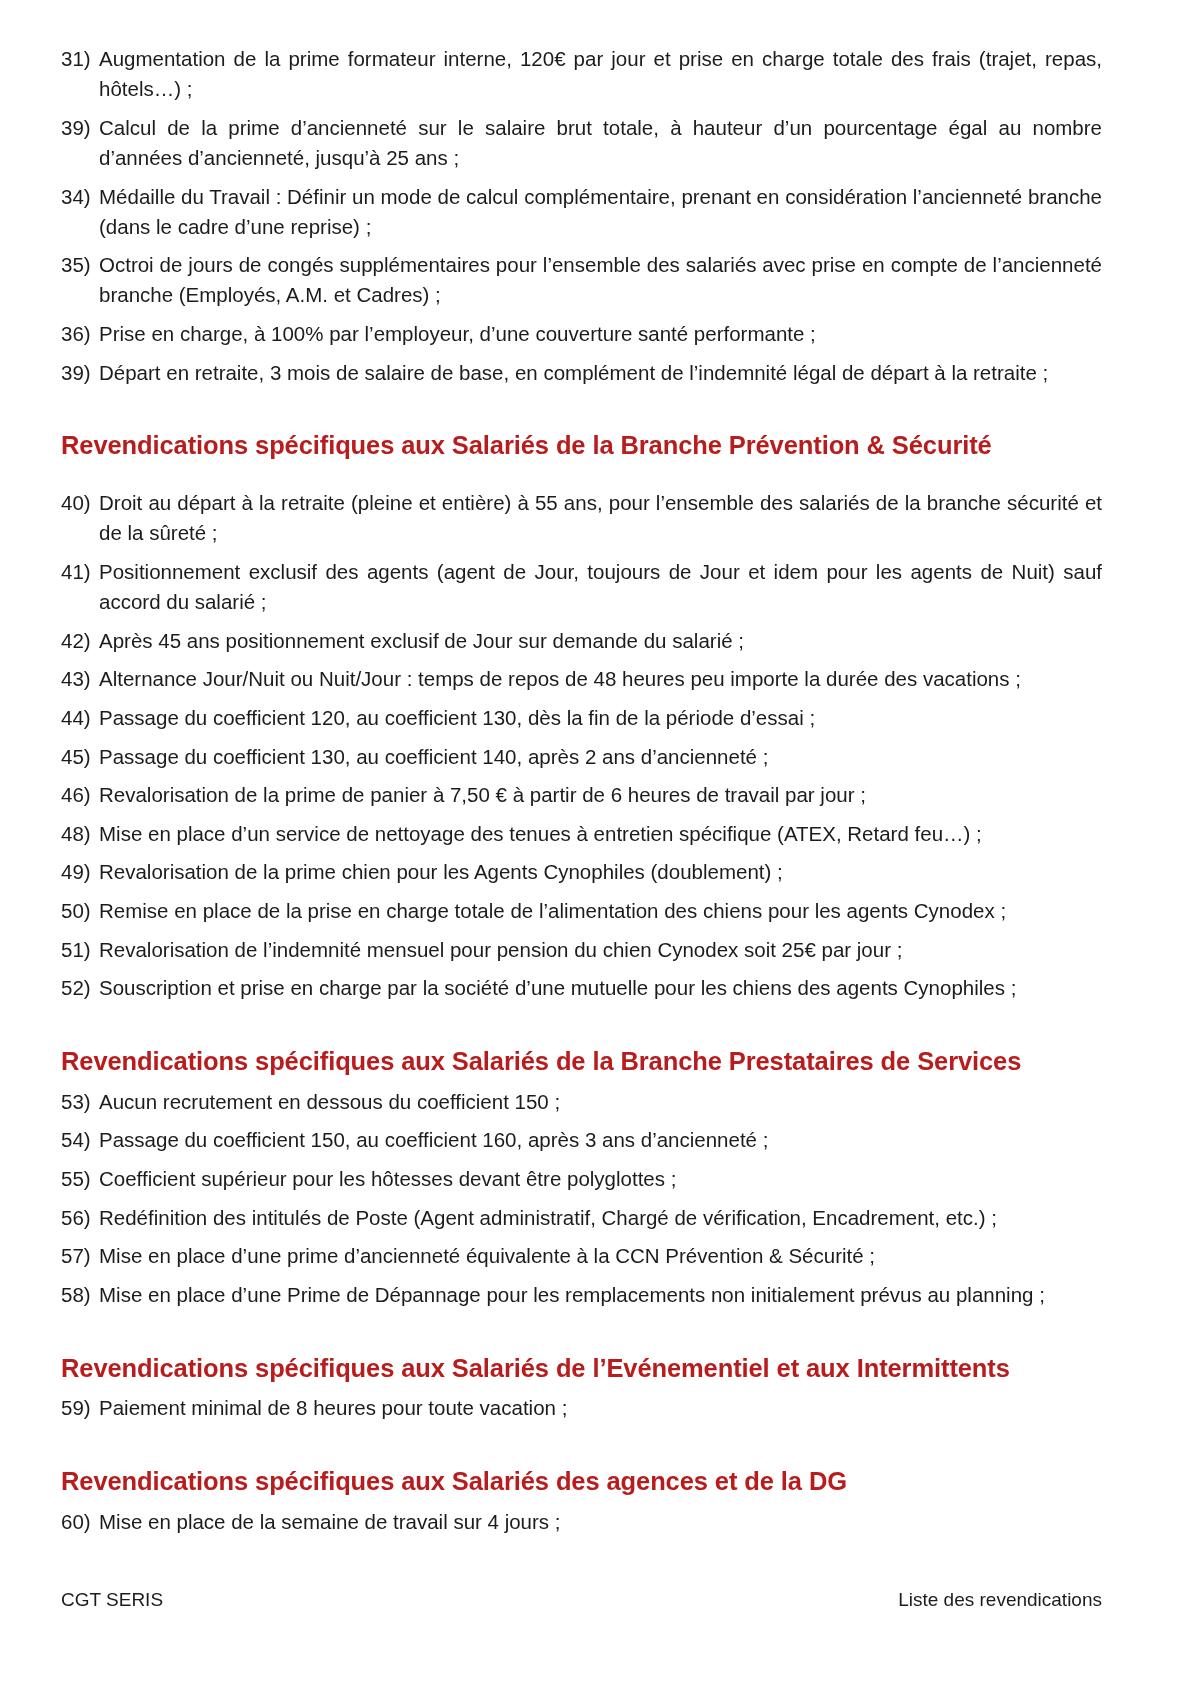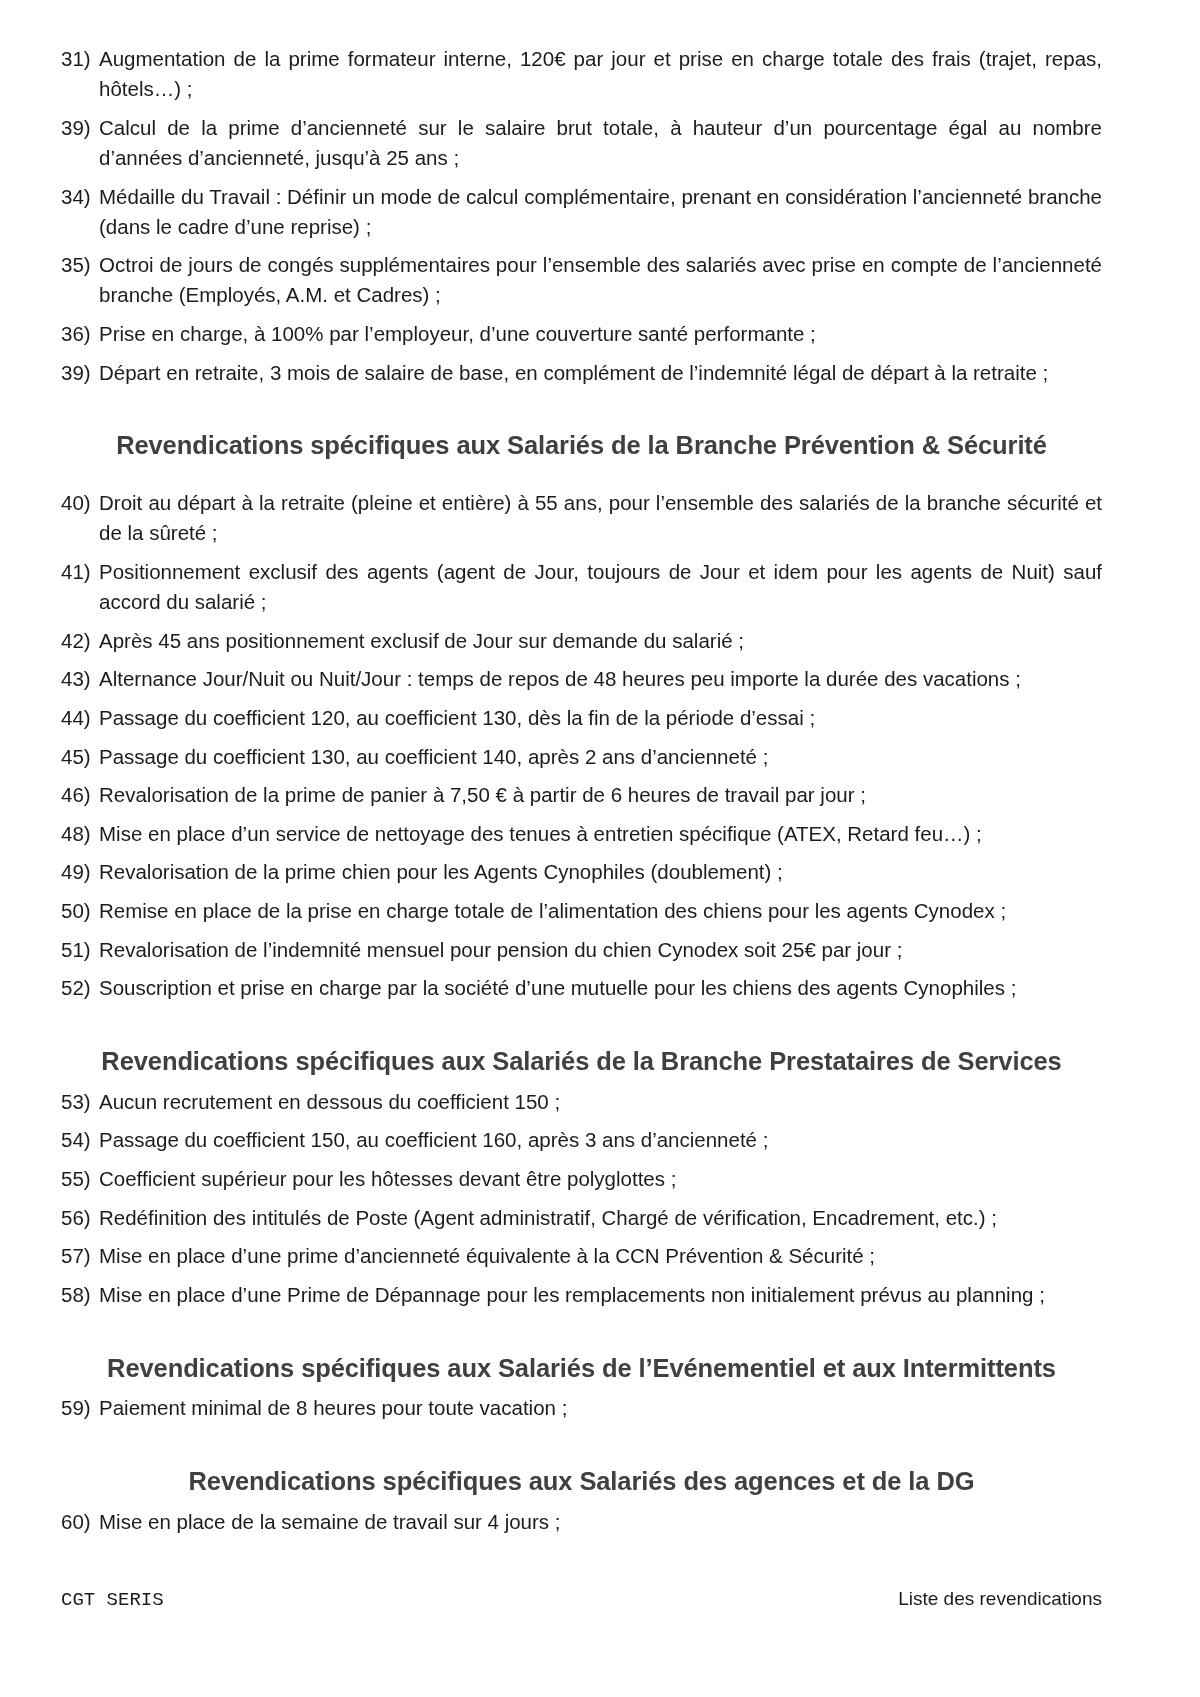--- a/index.html
+++ b/index.html
@@ -44,44 +44,43 @@
     flex: 1 1 auto;
     text-align: justify;
     text-justify: inter-word;
     hyphens: none;
   }
   .item.nojust .txt {
     text-align: left;
   }
   
   .section-heading {
-    color: #404040;
+    color: #b91c1c;
     font-weight: bold;
     font-size: 25.5px;
     line-height: 1.25;
     letter-spacing: -0.1px;
     margin: 0;
-    text-align: center;
   }
   .gap-before-heading { height: 34px; }
   .gap-after-heading  { height: 26px; }
   .gap-after-heading-tight { height: 9px; }
   
   .footer {
     position: absolute;
     left: 55px;
     right: 92px;
     bottom: 86px;
     display: flex;
     justify-content: space-between;
     align-items: baseline;
     font-size: 19px;
     color: #1c1c1c;
   }
-  .footer .f-left  { text-align: left; font-family: Liberation Mono, monospace; }
+  .footer .f-left  { text-align: left; }
   .footer .f-right { text-align: right; }
 </style>
 </head>
 <body>
 
 <div class="page">
 
   <div class="doc-body">
 
     <div>

